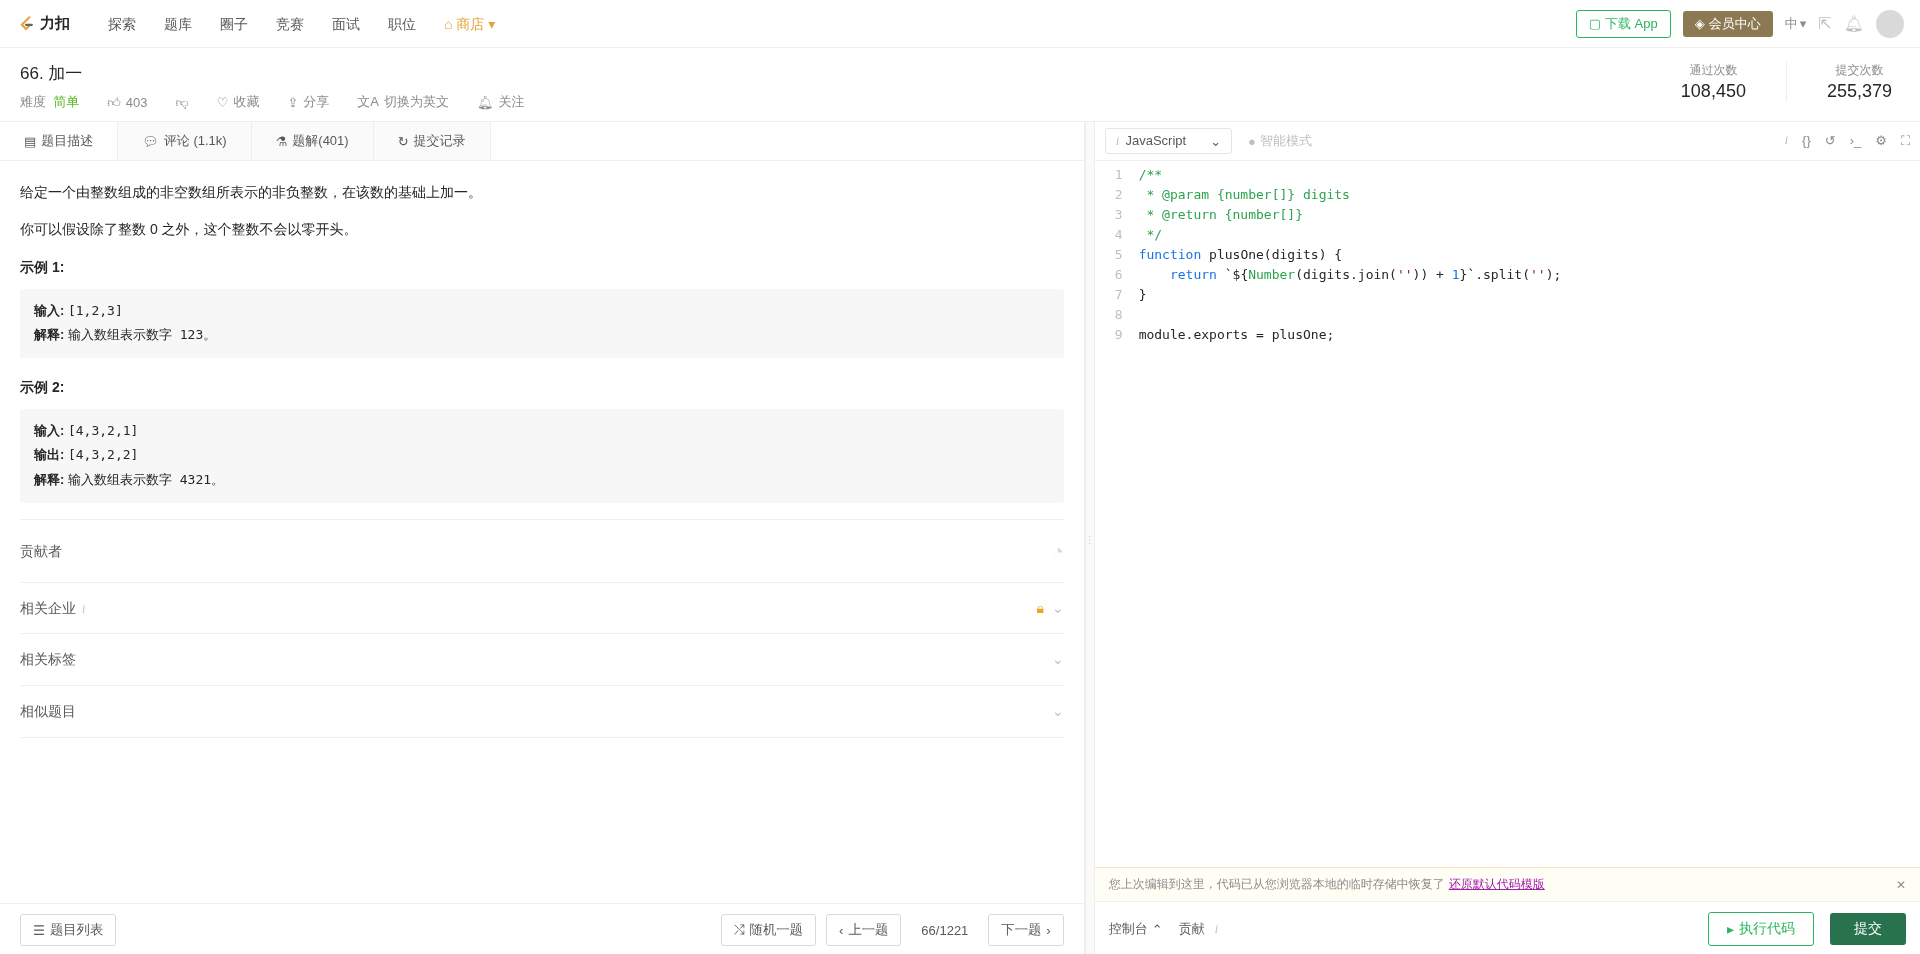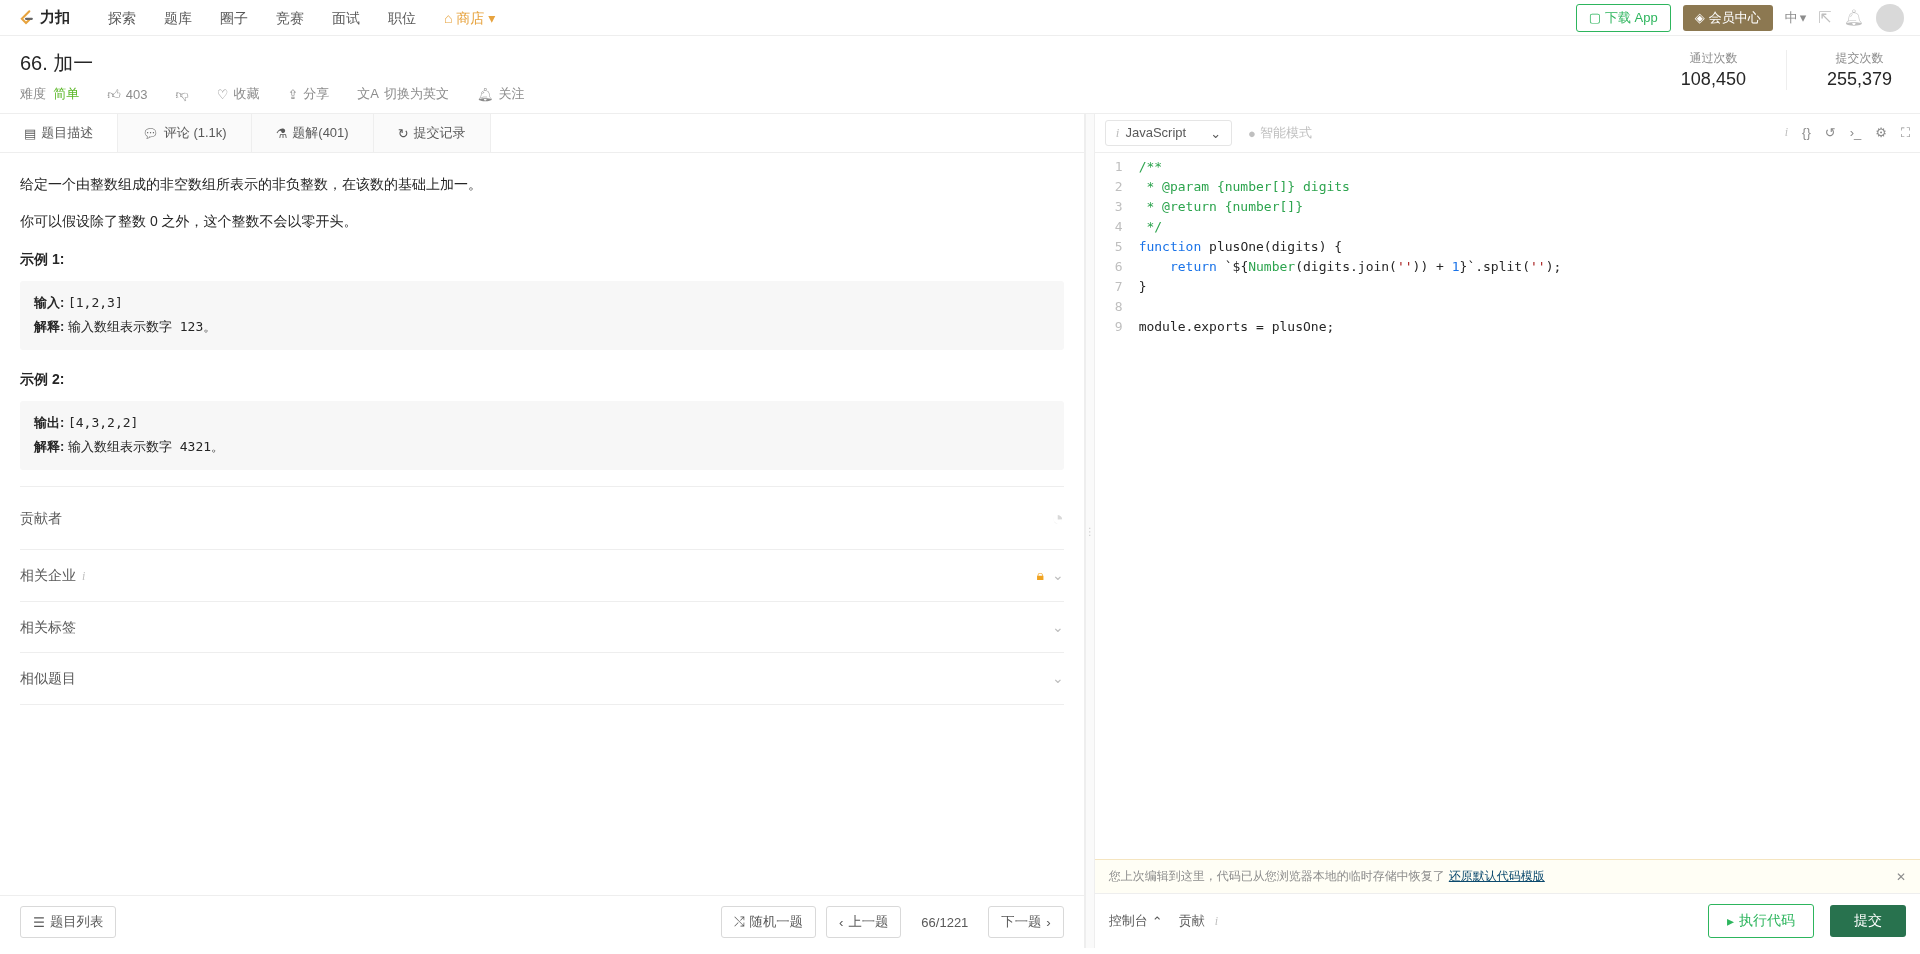--- a/index.html
+++ b/index.html
@@ -1,37 +1,37 @@
 <!DOCTYPE html>
 <html><head>
 <meta charset="utf-8">
 <style>
 * { margin: 0; padding: 0; box-sizing: border-box; }
 body { font-family: -apple-system, BlinkMacSystemFont, "Segoe UI", "PingFang SC", "Microsoft YaHei", sans-serif; font-size: 13px; color: #262626; background: #fff; }
 a { text-decoration: none; color: inherit; }
 
 
-.topnav { height: 36px; border-bottom: 1px solid #eee; display: flex; align-items: center; padding: 0 16px; }
+.topnav { height: 48px; border-bottom: 1px solid #eee; display: flex; align-items: center; padding: 0 16px; }
 .logo { display: flex; align-items: center; font-weight: 600; font-size: 15px; }
 .logo-icon { width: 20px; height: 20px; margin-right: 4px; position: relative; }
 .logo-icon svg { width: 100%; height: 100%; }
 .nav-links { display: flex; margin-left: 24px; }
 .nav-links a { padding: 0 14px; height: 48px; line-height: 48px; color: #595959; font-size: 14px; }
 .nav-links a.store { color: #e7a33e; }
 .nav-right { margin-left: auto; display: flex; align-items: center; gap: 12px; }
 .btn-download { border: 1px solid #2db55d; color: #2db55d; padding: 4px 12px; border-radius: 3px; font-size: 13px; display: flex; align-items: center; gap: 4px; }
 .btn-member { background: #8c7851; color: #fff; padding: 4px 12px; border-radius: 3px; font-size: 13px; display: flex; align-items: center; gap: 4px; }
 .nav-icon { color: #bfbfbf; font-size: 16px; cursor: pointer; }
 .lang-btn { color: #8c8c8c; display: flex; align-items: center; gap: 2px; }
 .avatar { width: 28px; height: 28px; border-radius: 50%; background: #d9d9d9; }
 
 
 .problem-header { padding: 14px 20px 10px; border-bottom: 1px solid #eee; display: flex; align-items: flex-start; }
 .ph-left { flex: 1; }
-.ph-title { font-size: 20px; font-weight: 500; margin-bottom: 8px; }
+.ph-title { font-size: 17px; font-weight: 500; margin-bottom: 8px; }
 .ph-meta { display: flex; align-items: center; gap: 28px; color: #8c8c8c; font-size: 13px; }
 .ph-meta .diff { color: #8c8c8c; }
 .ph-meta .diff-val { color: #5ab726; }
 .ph-meta .meta-item { display: flex; align-items: center; gap: 5px; cursor: pointer; }
 .ph-right { display: flex; gap: 32px; text-align: center; }
 .stat-box { padding: 0 8px; }
 .stat-box .stat-label { font-size: 12px; color: #8c8c8c; margin-bottom: 2px; }
 .stat-box .stat-val { font-size: 18px; font-weight: 500; }
 .stat-divider { width: 1px; background: #eee; }
 
@@ -85,21 +85,21 @@
 .gutter div { height: 20px; }
 .code-lines { flex: 1; }
 .code-lines .line { height: 20px; white-space: pre; }
 .tok-comment { color: #2da44e; }
 .tok-keyword { color: #1a73e8; }
 .tok-number { color: #1a73e8; }
 .tok-string { color: #a31515; }
 .tok-type { color: #2da44e; }
 
 .editor-msg { border-top: 1px solid #f5e5c0; background: #fffef5; padding: 8px 14px; color: #8c8c8c; display: flex; align-items: center; font-size: 12px; }
-.editor-msg a { color: #0c4a6e; text-decoration: underline; margin-left: 4px; font-family: Liberation Serif, serif; }
+.editor-msg a { color: #a21caf; text-decoration: underline; margin-left: 4px; font-family: Liberation Serif, serif; }
 .editor-msg .close-x { margin-left: auto; cursor: pointer; }
 
 .right-footer { border-top: 1px solid #eee; padding: 10px 14px; display: flex; align-items: center; gap: 16px; }
 .rf-link { color: #595959; display: flex; align-items: center; gap: 4px; cursor: pointer; font-size: 13px; }
 .rf-spacer { flex: 1; }
 .btn-run { border: 1px solid #2db55d; color: #2db55d; padding: 7px 18px; border-radius: 3px; display: flex; align-items: center; gap: 5px; background: #fff; cursor: pointer; font-size: 14px; }
 .btn-submit { background: #28724e; color: #fff; padding: 7px 24px; border-radius: 3px; border: none; font-size: 14px; cursor: pointer; }
 
 .splitter { width: 10px; background: #fafafa; border-left: 1px solid #eee; border-right: 1px solid #eee; cursor: col-resize; display: flex; align-items: center; justify-content: center; color: #ccc; font-size: 10px; }
 .splitter::before { content: "⋮"; }
@@ -216,20 +216,21 @@
       <p>你可以假设除了整数 0 之外，这个整数不会以零开头。</p>
 
       <div class="example-label">示例 1:</div>
       <div class="example-box">
         <div><span class="ex-label">输入: </span><span>[1,2,3]</span></div>
         <div><span class="ex-label">解释: </span><span>输入数组表示数字 123。</span></div>
       </div>
 
       <div class="example-label">示例 2:</div>
       <div class="example-box">
+        <div><span class="ex-label">输入: </span><span>[4,3,2,1]</span></div>
         <div><span class="ex-label">输出: </span><span>[4,3,2,2]</span></div>
         <div><span class="ex-label">解释: </span><span>输入数组表示数字 4321。</span></div>
       </div>
 
 
       <div class="accordion">
         <div class="acc-item">
           <span class="acc-title">贡献者</span>
           <span class="acc-icons">
               <span class="lc-faint-icon">◔</span>

